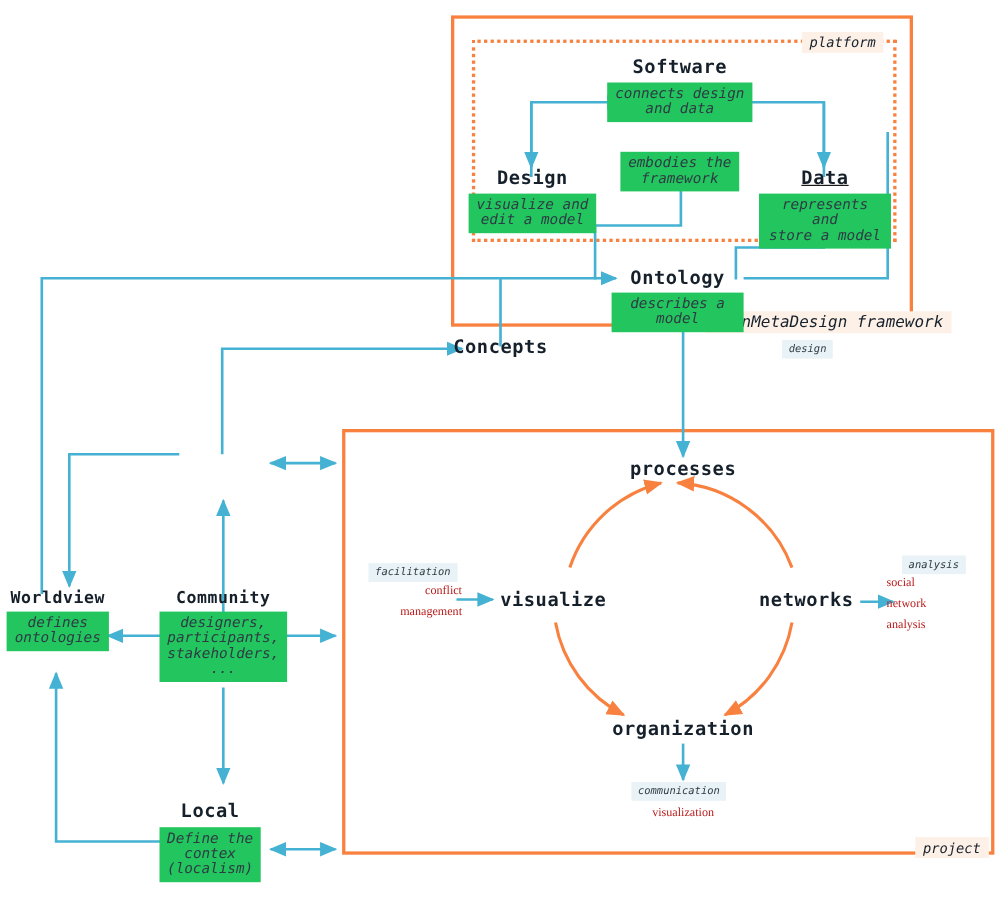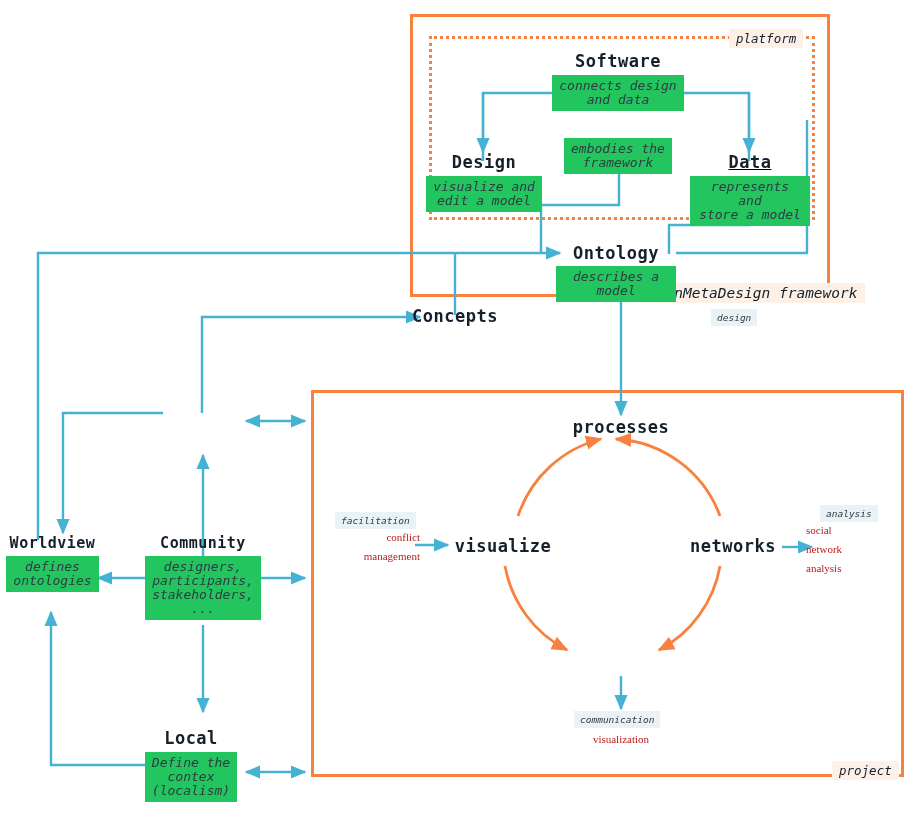--- a/index.html
+++ b/index.html
@@ -174,20 +174,23 @@
   <div class="node" style="left:683px;top:536px;width:100px;">
     <div class="title">networks</div>
   </div>
   <div class="tinytag" style="left:820px;top:505px;">analysis</div>
   <div class="node" style="left:806px;top:521px;width:100px;text-align:left;">
     <div class="plain">social
 network
 analysis</div>
   </div>
 
+  <div class="node" style="left:541px;top:653px;width:160px;">
+    <div class="title">organization</div>
+  </div>
   <div class="tinytag" style="left:574px;top:711px;">communication</div>
   <div class="node" style="left:541px;top:730px;width:160px;">
     <div class="plain">visualization</div>
   </div>
 
   <div class="node" style="left:448px;top:536px;width:110px;">
     <div class="title">visualize</div>
   </div>
   <div class="tinytag" style="left:335px;top:512px;">facilitation</div>
   <div class="node" style="left:325px;top:528px;width:95px;text-align:right;">

